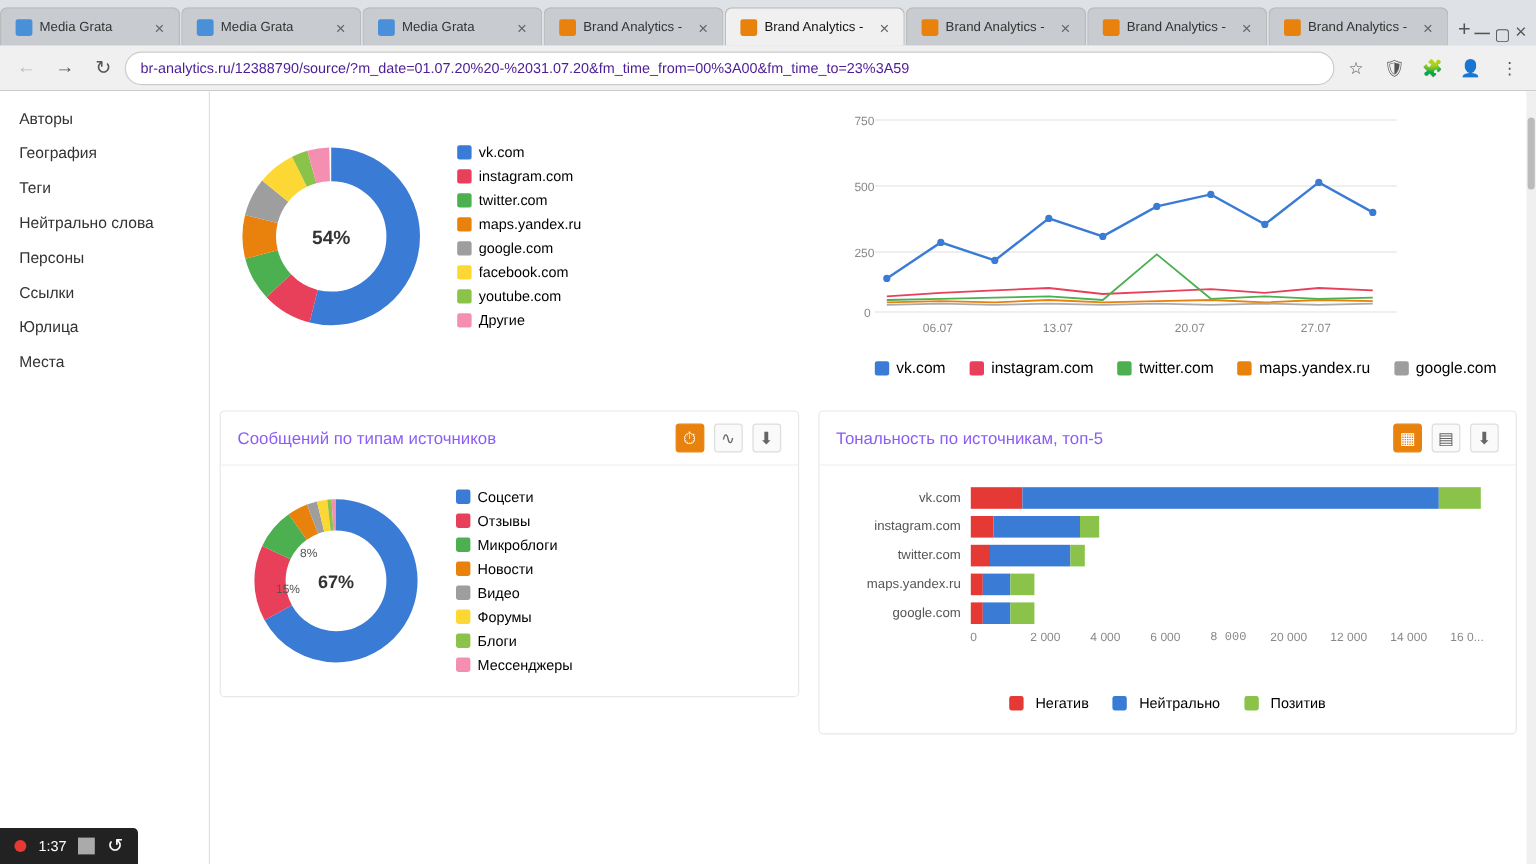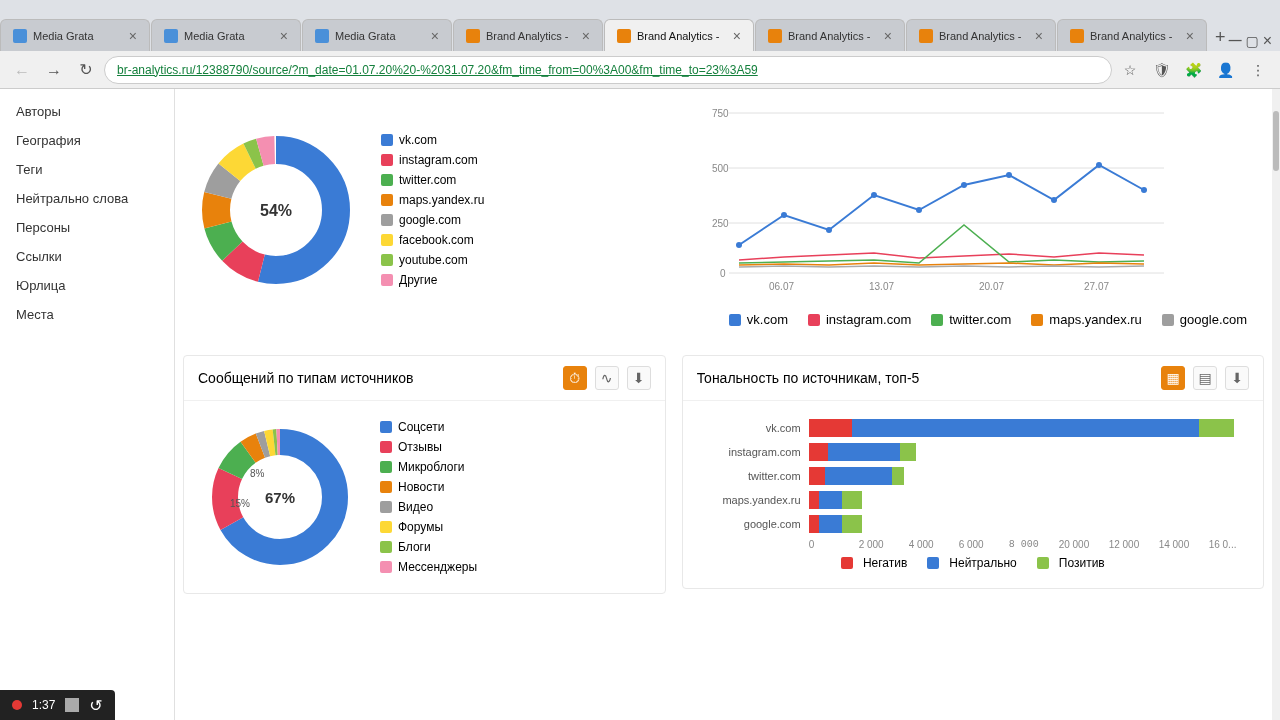--- a/index.html
+++ b/index.html
@@ -1,21 +1,21 @@
 <!DOCTYPE html>
 <html><head>
   <meta charset="utf-8">
   <style>
     * { box-sizing: border-box; margin: 0; padding: 0; }
     body { font-family: Arial, sans-serif; font-size: 13px; background: #f0f0f0; overflow: hidden; }
 
     
     .browser-chrome { background: #dee1e6; width: 1280px; height: 720px; display: flex; flex-direction: column; }
 
-    .tab-bar { background: #dee1e6; display: flex; align-items: flex-end; padding: 0 0 0 0; height: 38px; margin-top: 13px; }
+    .tab-bar { background: #dee1e6; display: flex; align-items: flex-end; padding: 0 0 0 0; height: 38px; }
     .tab { display: flex; align-items: center; height: 32px; padding: 0 12px; background: #c8cbd0; border-radius: 6px 6px 0 0; margin-right: 1px; font-size: 12px; color: #333; min-width: 150px; max-width: 180px; cursor: pointer; border: 1px solid #bbb; border-bottom: none; }
     .tab.active { background: #f0f0f0; color: #111; z-index: 1; }
     .tab-favicon { width: 14px; height: 14px; margin-right: 6px; background: #4a90d9; border-radius: 2px; flex-shrink: 0; }
     .tab-favicon.orange { background: #e8820c; }
     .tab-label { flex: 1; overflow: hidden; text-overflow: ellipsis; white-space: nowrap; font-size: 11px; }
     .tab-close { margin-left: 6px; color: #666; font-size: 14px; cursor: pointer; flex-shrink: 0; }
     .new-tab-btn { width: 28px; height: 28px; display: flex; align-items: center; justify-content: center; font-size: 18px; color: #555; cursor: pointer; margin-left: 4px; }
 
     .nav-bar { background: #f0f0f0; display: flex; align-items: center; padding: 4px 8px; height: 38px; border-bottom: 1px solid #ccc; gap: 4px; }
     .nav-btn { width: 28px; height: 28px; display: flex; align-items: center; justify-content: center; border-radius: 50%; cursor: pointer; color: #555; font-size: 16px; }
@@ -42,21 +42,21 @@
     .donut-legend { display: flex; flex-direction: column; gap: 6px; font-size: 12px; }
     .legend-item { display: flex; align-items: center; gap: 6px; }
     .legend-dot { width: 12px; height: 12px; border-radius: 2px; flex-shrink: 0; }
 
     
     .line-section { flex: 1.2; padding: 16px 16px 0 0; }
 
     
     .card { background: #fff; border: 1px solid #e8e8e8; border-radius: 4px; margin: 8px; }
     .card-header { display: flex; align-items: center; justify-content: space-between; padding: 10px 14px; border-bottom: 1px solid #f0f0f0; }
-    .card-title { font-size: 14px; color: #000000; font-weight: 400; }
+    .card-title { font-size: 14px; color: #8b5cf6; font-weight: 400; }
     .card-actions { display: flex; gap: 8px; align-items: center; }
     .card-icon-btn { width: 24px; height: 24px; display: flex; align-items: center; justify-content: center; cursor: pointer; color: #666; font-size: 14px; border: 1px solid #ddd; border-radius: 3px; background: #fafafa; }
 
     .bottom-row { display: flex; gap: 0; }
     .bottom-left { flex: 1; }
     .bottom-right { flex: 1.2; }
 
     
     svg text { font-family: Arial, sans-serif; }
 
@@ -76,21 +76,21 @@
     .scrollbar-thumb { width: 6px; height: 60px; background: #bbb; border-radius: 3px; margin-top: 20px; }
 
     .legend-row { display: flex; gap: 20px; flex-wrap: wrap; padding: 4px 0; }
 
     
     .hbar-row { display: flex; align-items: center; margin: 6px 0; }
     .hbar-label { width: 110px; text-align: right; font-size: 11px; color: #555; padding-right: 8px; }
     .hbar-track { flex: 1; display: flex; height: 18px; }
     .hbar-seg { height: 100%; }
 
-    .tone-legend { display: flex; gap: 20px; justify-content: center; padding: 6px 0; font-size: 12px; }
+    .tone-legend { display: flex; gap: 20px; justify-content: center; padding: 6px 0; font-size: 12px; margin-top: 36px; }
     .tone-dot { width: 12px; height: 12px; border-radius: 2px; display: inline-block; margin-right: 4px; }
   </style>
 </head>
 <body>
 
 <div class="browser-chrome">
 
   <div class="tab-bar">
     <div class="tab">
       <div class="tab-favicon"></div>
@@ -139,21 +139,21 @@
       <span style="font-size:14px;cursor:pointer;color:#555;">▢</span>
       <span style="font-size:16px;cursor:pointer;color:#555;">×</span>
     </div>
   </div>
 
   <div class="nav-bar">
     <div class="nav-btn disabled">←</div>
     <div class="nav-btn">→</div>
     <div class="nav-btn">↻</div>
     <div class="address-bar">
-      <span style="font-size:12px;color:#15803d;text-decoration:underline;">br-analytics.ru/12388790/source/?m_date=01.07.20%20-%2031.07.20&amp;fm_time_from=00%3A00&amp;fm_time_to=23%3A59</span>
+      <span style="font-size:12px;color:#4c1d95;">br-analytics.ru/12388790/source/?m_date=01.07.20%20-%2031.07.20&amp;fm_time_from=00%3A00&amp;fm_time_to=23%3A59</span>
     </div>
     <div class="nav-action-btn">☆</div>
     <div class="nav-action-btn">🛡</div>
     <div class="nav-action-btn">🧩</div>
     <div class="nav-action-btn">👤</div>
     <div class="nav-action-btn">⋮</div>
   </div>
 
   <div class="content-area">
 

